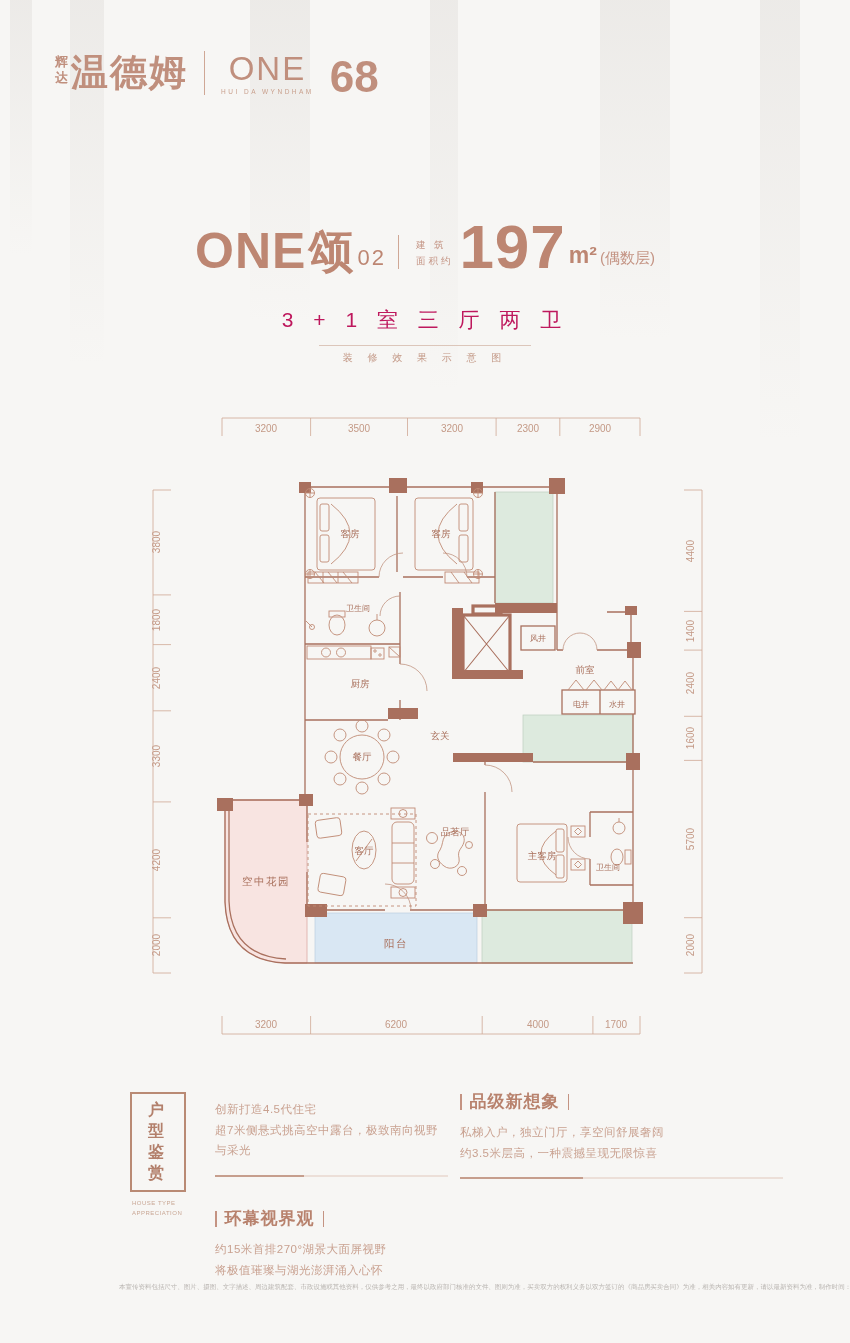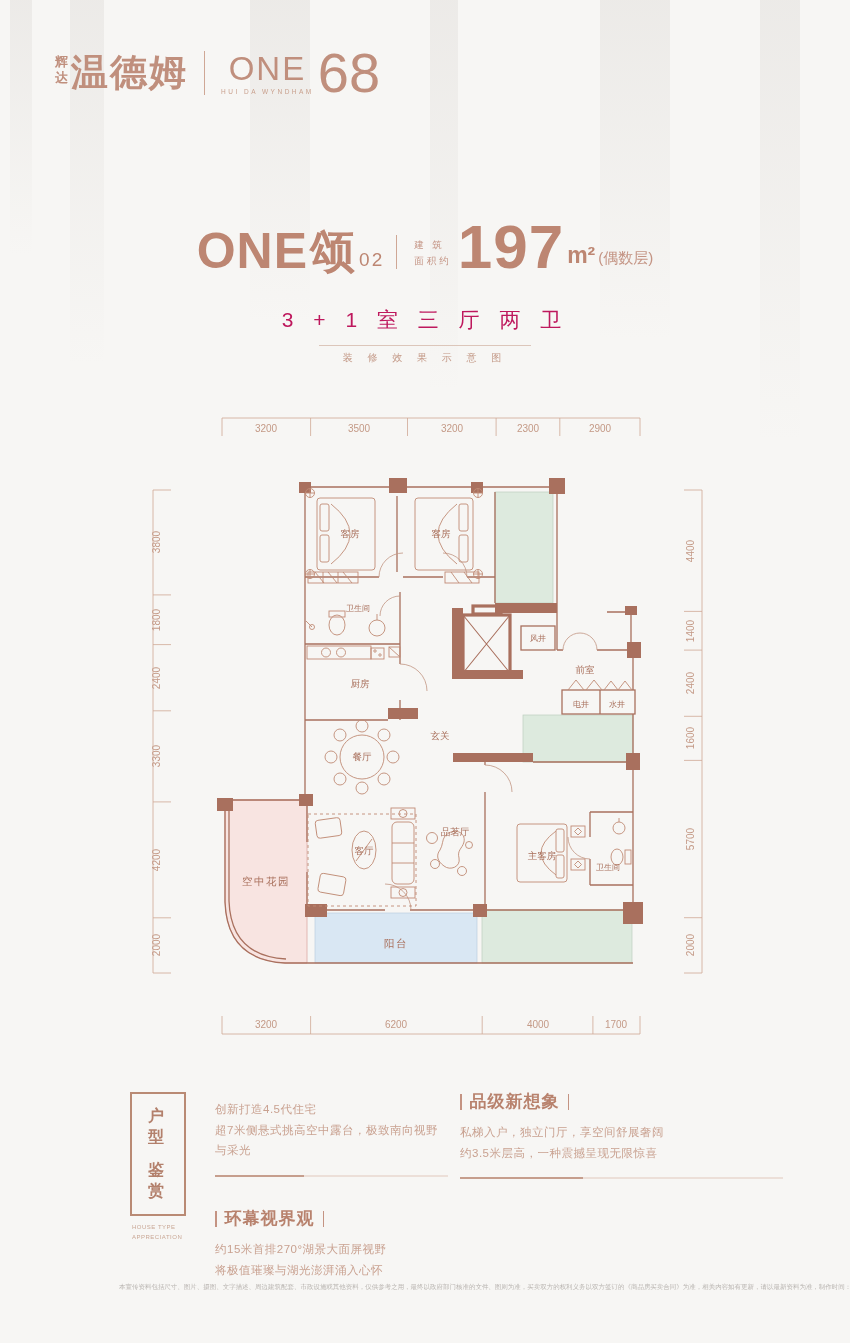--- a/index.html
+++ b/index.html
@@ -23,27 +23,27 @@
   
   .brand{position:absolute;left:55px;top:48px;display:flex;align-items:center;color:#c08f7d;}
   .brand-cn{display:flex;align-items:flex-start;}
   .brand-cn-small{display:flex;flex-direction:column;font-size:13px;font-weight:700;line-height:1.2;margin-top:6px;letter-spacing:0;}
   .brand-cn-large{font-size:37px;font-weight:700;letter-spacing:2px;margin-left:3px;}
   .brand-sep{width:1px;height:44px;background:#cfa795;margin:0 16px;}
   .brand-logo{display:flex;align-items:flex-end;}
   .brand-one-wrap{display:flex;flex-direction:column;align-items:center;}
   .brand-one{font-size:33px;font-weight:400;letter-spacing:2px;line-height:1;}
   .brand-sub{font-size:6.5px;letter-spacing:2.5px;margin-top:3px;color:#c9a08d;}
-  .brand-68{font-size:56px;font-weight:400;line-height:.8;margin-left:4px;letter-spacing:0;}
+  .brand-68{font-size:44px;font-weight:700;line-height:.8;margin-left:16px;letter-spacing:0;}
 
   
   .title-row{position:absolute;left:0;top:222px;width:100%;display:flex;justify-content:center;align-items:flex-end;color:#bd8672;}
   .t-one{font-size:50px;font-weight:700;letter-spacing:1px;line-height:.85;}
   .t-song{font-size:45px;font-weight:700;margin:0 2px;line-height:.9;}
-  .t-num{font-size:19px;font-weight:400;letter-spacing:2px;margin:0 0 2px 2px;}
+  .t-num{font-size:22px;font-weight:400;letter-spacing:2px;margin:0 0 2px 2px;}
   .t-div{width:1px;height:34px;background:#cfa795;margin:0 9px 4px 12px;}
   .t-arealbl{display:flex;flex-direction:column;font-size:9.5px;letter-spacing:3px;line-height:1.6;margin:0 6px 5px 8px;color:#c49484;}
   .t-197{font-size:62px;font-weight:700;line-height:.82;letter-spacing:1px;}
   .t-m2{font-size:23px;font-weight:700;margin:0 3px 4px 3px;text-align:right;}
   .t-note{font-size:15px;margin-bottom:5px;color:#c49484;}
   .subtitle{position:absolute;left:0;top:306px;width:100%;text-align:center;
     font-size:21px;letter-spacing:7px;color:#be185d;font-weight:400;}
   .cap-line{position:absolute;left:50%;top:345px;width:212px;height:1px;background:#dcc6ba;transform:translateX(-50%);}
   .caption{position:absolute;left:0;top:351px;width:100%;text-align:center;
     font-size:10px;letter-spacing:6px;color:#c49a88;}
@@ -58,21 +58,21 @@
   .pier rect{fill:#a9705e;stroke:none;}
   .furn path,.furn rect,.furn circle,.furn ellipse{stroke:#c08b75;stroke-width:.9;fill:none;}
   .furn .dash{stroke-dasharray:3 3;}
   .door path{stroke:#c29683;stroke-width:.8;fill:none;}
   .lbl{fill:#a9705c;font-size:9.5px;text-anchor:middle;}
   .lbl-sm{font-size:8px;}
   .lbl-lg{font-size:10.5px;letter-spacing:1.5px;}
 
   
   .badge{position:absolute;left:130px;top:1092px;width:56px;text-align:center;color:#b3806c;}
-  .badge-box{border:2px solid #b98a74;padding:12px 4px;display:flex;flex-direction:column;gap:12px;
+  .badge-box{border:2px solid #b98a74;padding:6px 4px;display:flex;flex-direction:column;gap:0;
     font-size:16px;font-weight:700;letter-spacing:4px;}
   .badge-sub{margin-top:6px;font-size:6px;letter-spacing:.5px;color:#c9a795;line-height:1.7;text-align:left;padding-left:2px;}
   .features{position:absolute;left:215px;top:1090px;width:580px;
     display:grid;grid-template-columns:245px 335px;grid-row-gap:28px;}
   .feature{padding-right:12px;}
   .f-title{display:flex;align-items:center;font-size:17px;font-weight:700;color:#b8826d;letter-spacing:1px;}
   .vbar{display:inline-block;width:1.5px;height:16px;background:#c49382;margin:0 8px;}
   .vbar:first-child{margin-left:0;}
   .f-lines{margin-top:9px;font-size:11.5px;line-height:1.8;color:#c9a190;letter-spacing:.5px;}
   .f-div{margin-top:14px;height:2px;width:100%;

